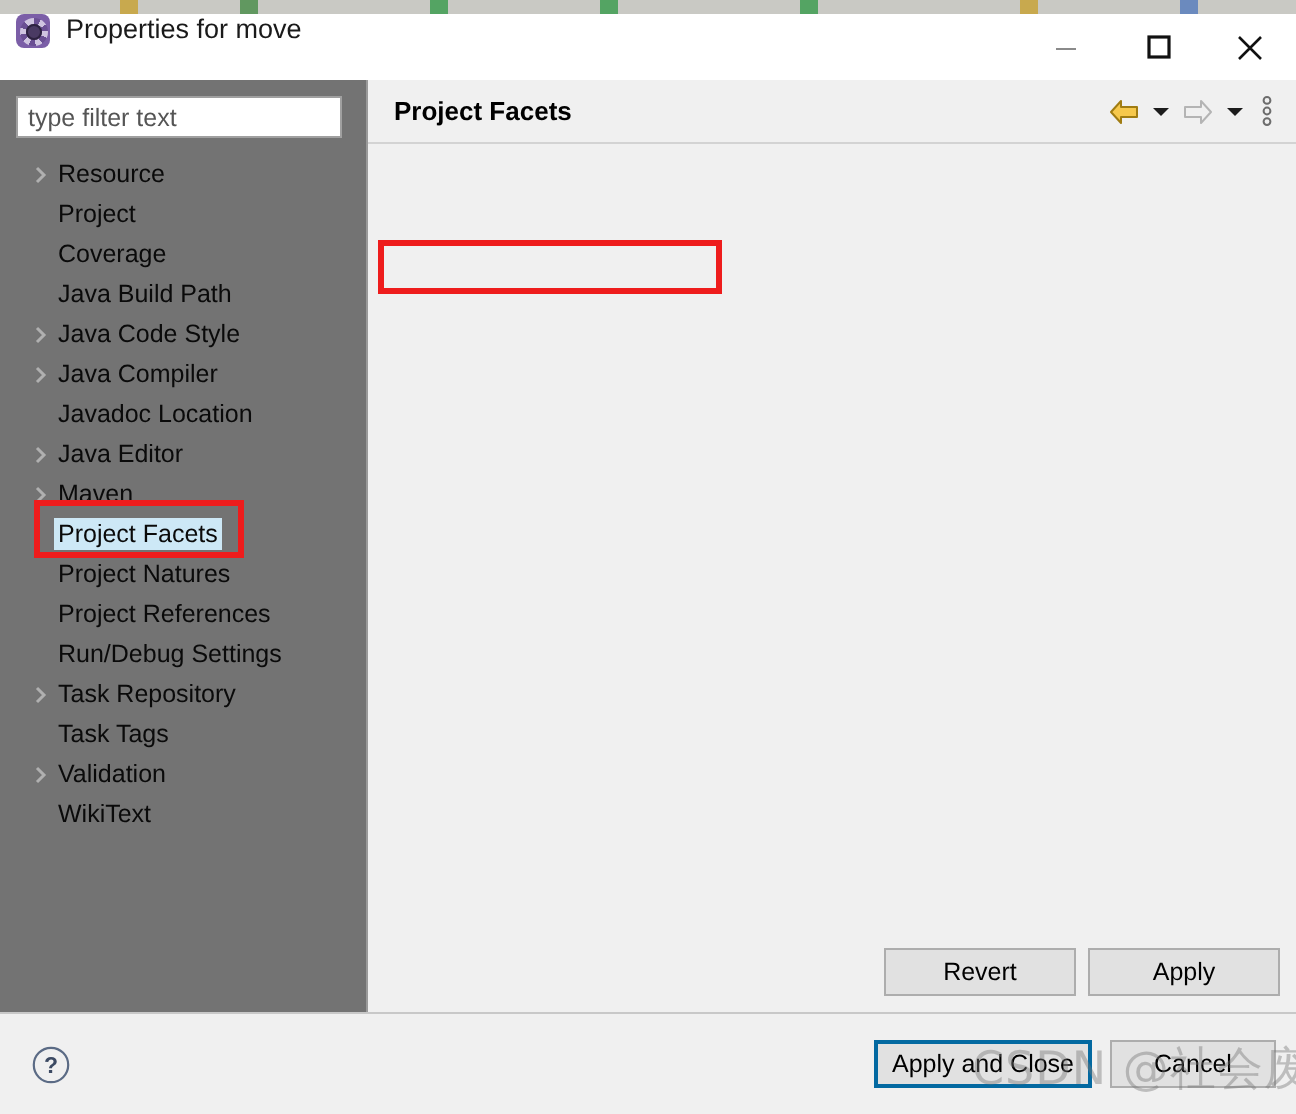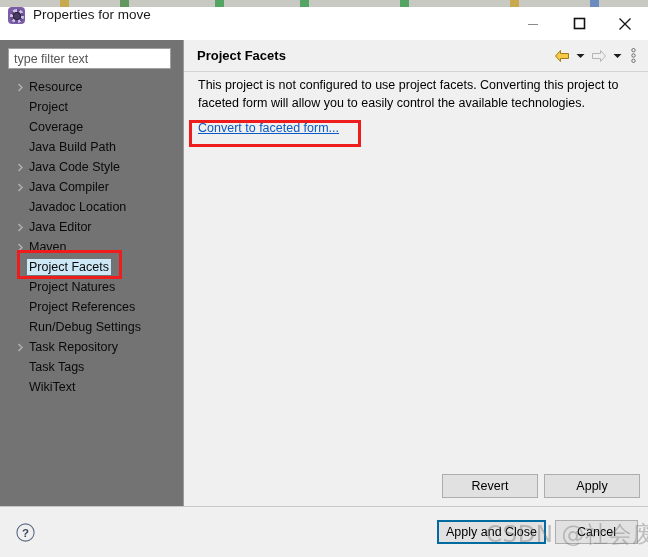--- a/index.html
+++ b/index.html
@@ -463,20 +463,28 @@
               </svg>
           </span>
           <span class="tree-label">Task Repository</span>
         </div>
 
         <div class="tree-row">
           <span class="tw"></span>
           <span class="tree-label">Task Tags</span>
         </div>
 
+        <div class="tree-row">
+          <span class="tw">
+            <svg width="7" height="9" viewBox="0 0 7 9">
+                <path d="M1.5 1 L5 4.5 L1.5 8" stroke="#b0b0b0" stroke-width="1.5" fill="none"></path>
+              </svg>
+          </span>
+          <span class="tree-label">Validation</span>
+        </div>
 
         <div class="tree-row">
           <span class="tw"></span>
           <span class="tree-label">WikiText</span>
         </div>
 
       </div>
     </div>
 
     <div class="v-divider"></div>
@@ -512,26 +520,20 @@
               <circle cx="2.5" cy="2.2" r="1.7" fill="none" stroke="#6d6d6d" stroke-width="1"></circle>
               <circle cx="2.5" cy="7.5" r="1.7" fill="none" stroke="#6d6d6d" stroke-width="1"></circle>
               <circle cx="2.5" cy="12.8" r="1.7" fill="none" stroke="#6d6d6d" stroke-width="1"></circle>
             </svg>
           </div>
         </div>
       </div>
 
       <div class="header-rule"></div>
 
-      <div class="content">
-        <p class="desc">This project is not configured to use project facets. Converting this project to faceted form will allow you to easily control the available technologies.</p>
-        <div class="link-row">
-          <span class="flink">Convert to faceted form...</span>
-        </div>
-      </div>
 
       <div class="page-buttons">
         <div class="btn wide">Revert</div>
         <div class="btn wide">Apply</div>
       </div>
 
     </div>
   </div>
 
   <div class="footer-rule"></div>

